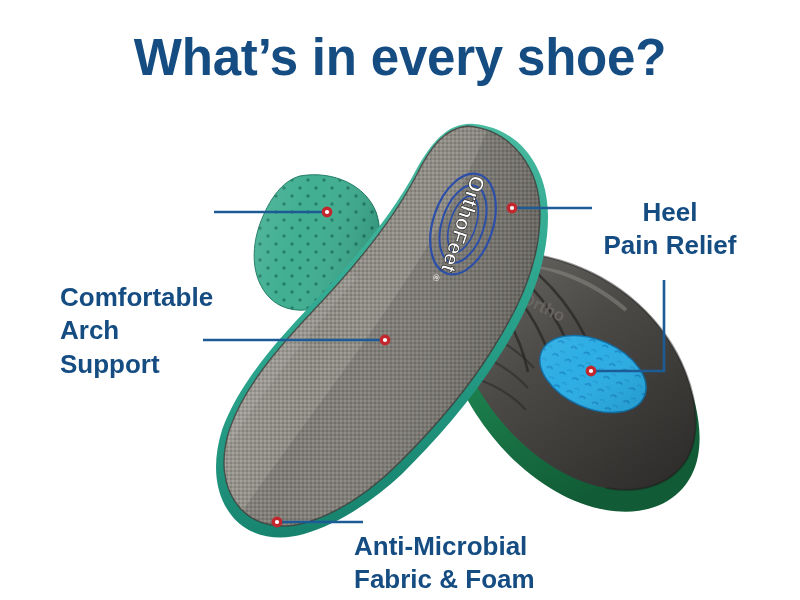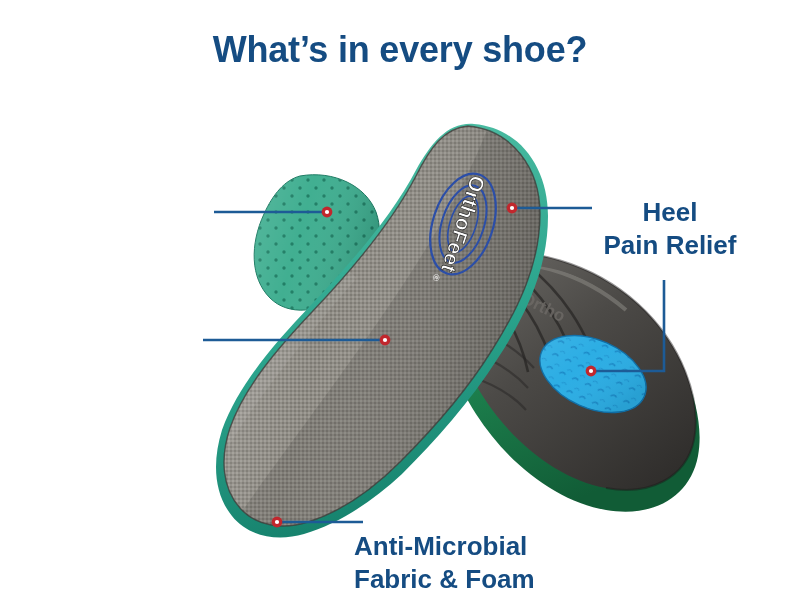--- a/index.html
+++ b/index.html
@@ -17,21 +17,21 @@
     font-family: "Liberation Sans", sans-serif;
   }
 
   
   #title {
     position: absolute;
     left: 0;
     top: 30px;
     width: 800px;
     text-align: center;
-    font-size: 36px;
+    font-size: 51px;
     font-weight: bold;
     color: #154c82;
     letter-spacing: -0.2px;
     line-height: 1.1;
   }
 
   
   .callout {
     position: absolute;
     font-size: 26px;
@@ -272,20 +272,23 @@
       <g>
         <circle cx="277" cy="522" r="5.4" fill="#c1272d"></circle>
         <circle cx="277" cy="522" r="2.1" fill="#ffffff"></circle>
       </g>
     </g>
   </svg>
 
   <div id="title">What’s in every shoe?</div>
 
 
+  <div class="callout" id="callout-arch">Comfortable
+Arch
+Support</div>
 
   <div class="callout" id="callout-heel">Heel
 Pain Relief</div>
 
   <div class="callout" id="callout-antimic">Anti-Microbial
 Fabric &amp; Foam</div>
 
 </div>
 
 </body></html>

